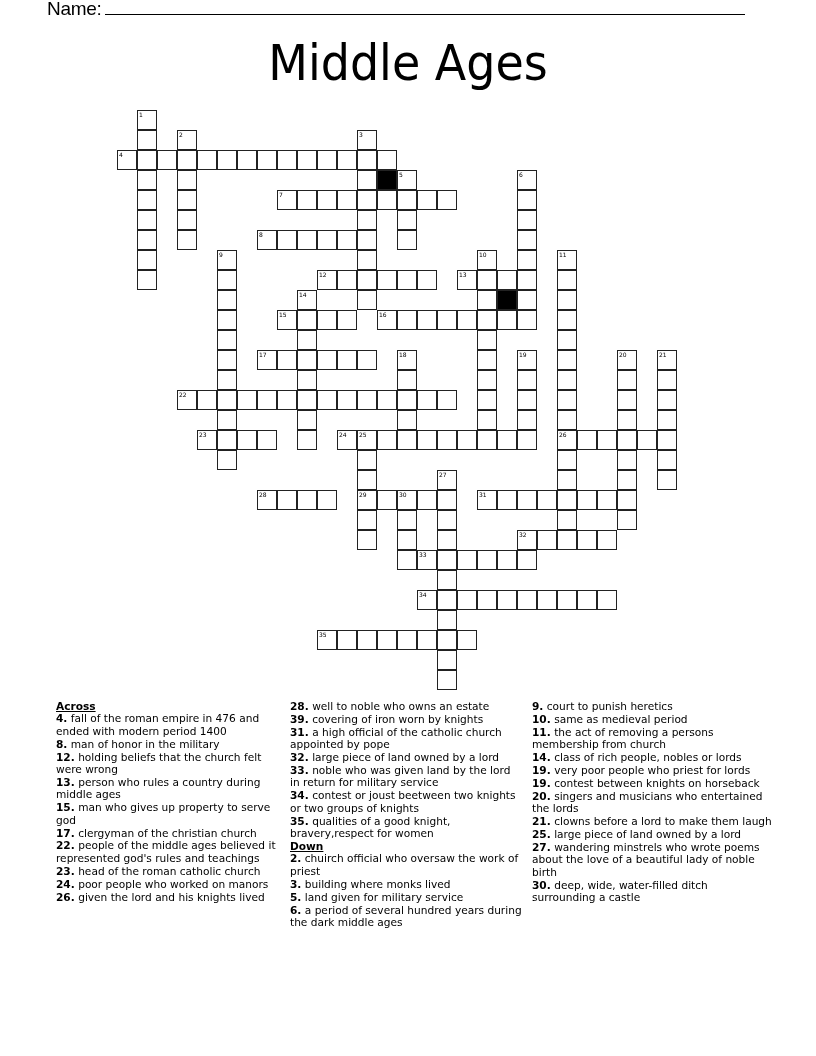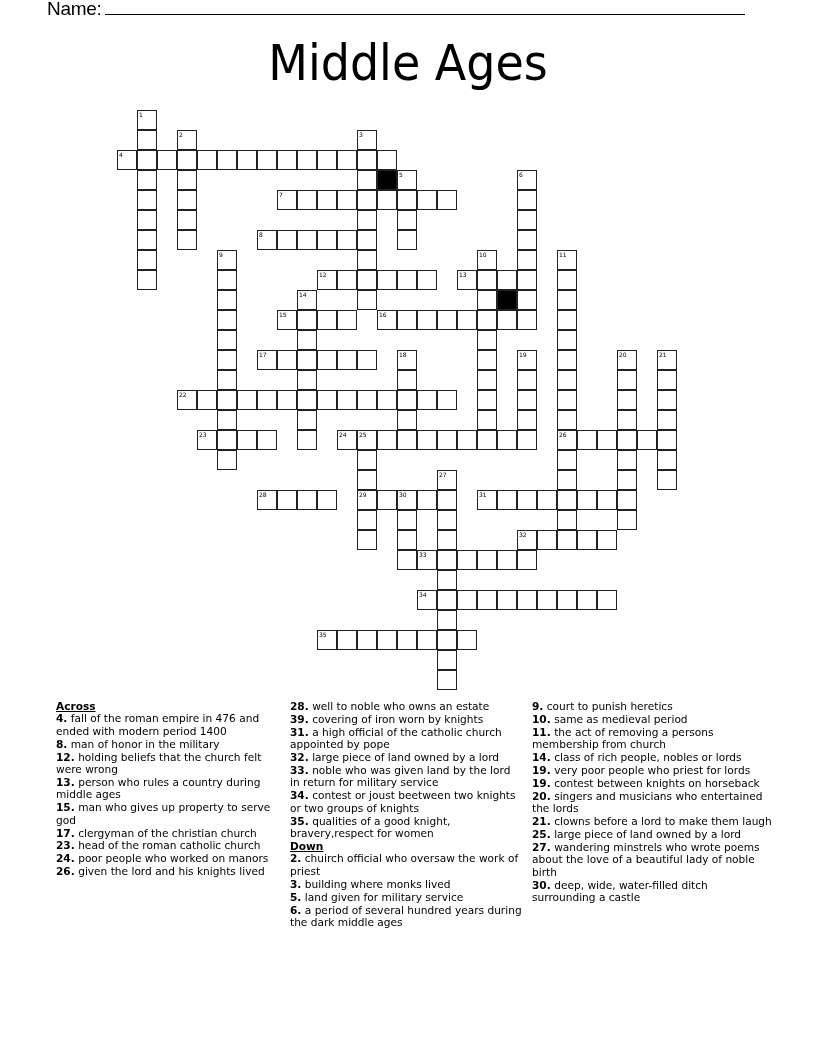--- a/index.html
+++ b/index.html
@@ -336,20 +336,21 @@
 
 <div class="clues col1">
   <div class="hdr">Across</div>
   <div id="col1-list">
       <div class="clue"><b>4.</b> <span>fall of the roman empire in 476 and ended with modern period 1400</span></div>
       <div class="clue"><b>8.</b> <span>man of honor in the military</span></div>
       <div class="clue"><b>12.</b> <span>holding beliefs that the church felt were wrong</span></div>
       <div class="clue"><b>13.</b> <span>person who rules a country during middle ages</span></div>
       <div class="clue"><b>15.</b> <span>man who gives up property to serve god</span></div>
       <div class="clue"><b>17.</b> <span>clergyman of the christian church</span></div>
+      <div class="clue"><b>22.</b> <span>people of the middle ages believed it represented god's rules and teachings</span></div>
       <div class="clue"><b>23.</b> <span>head of the roman catholic church</span></div>
       <div class="clue"><b>24.</b> <span>poor people who worked on manors</span></div>
       <div class="clue"><b>26.</b> <span>given the lord and his knights lived</span></div>
     </div>
 </div>
 <div class="clues col2">
   <div id="col2-list-a">
       <div class="clue"><b>28.</b> <span>well to noble who owns an estate</span></div>
       <div class="clue"><b>39.</b> <span>covering of iron worn by knights</span></div>
       <div class="clue"><b>31.</b> <span>a high official of the catholic church appointed by pope</span></div>

